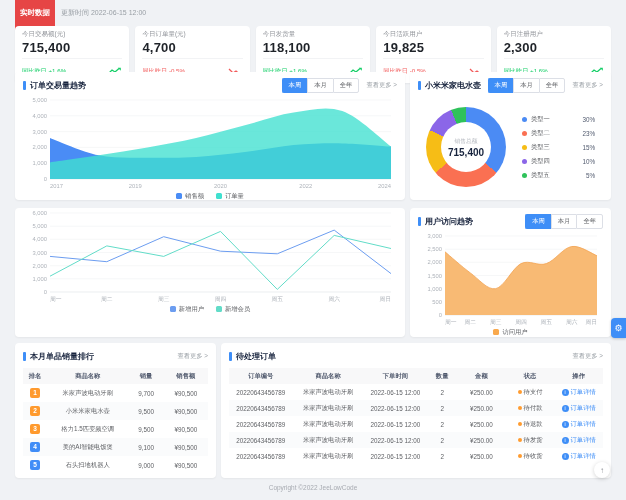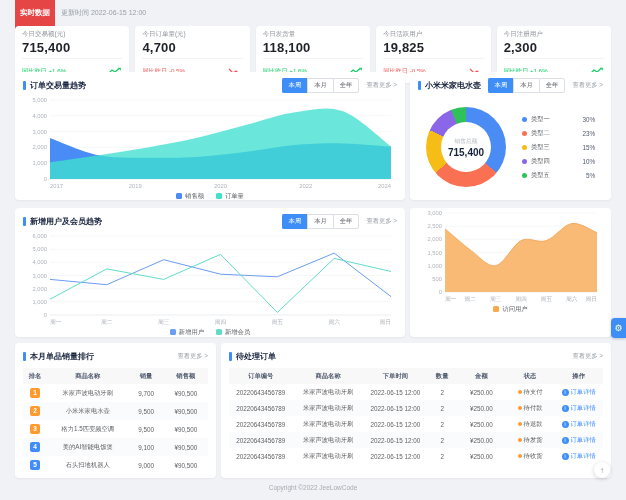--- a/index.html
+++ b/index.html
@@ -217,30 +217,20 @@
               <span class="pl-label">类型五</span>
               <span class="pl-val">5%</span>
             </div>
           </div>
       </div>
     </section>
   </div>
 
   <div class="row row3">
     <section class="panel panel-lg">
-      <div class="phead">
-        <span class="pbar"></span>
-        <span class="ptitle">新增用户及会员趋势</span>
-        <div class="tabs">
-            <button class="tab active">本周</button>
-            <button class="tab">本月</button>
-            <button class="tab">全年</button>
-          </div>
-        <span class="more">查看更多 &gt;</span>
-      </div>
       <div class="chart"><svg width="374" height="95" viewBox="0 0 374 95">
             <line x1="27" y1="84.0" x2="368" y2="84.0" stroke="#e3e6ea" stroke-width="0.7"></line>
             <text x="24" y="86.0" text-anchor="end" font-size="5.8" fill="#aeb3ba">0</text>
             <line x1="27" y1="70.8" x2="368" y2="70.8" stroke="#f2f3f5" stroke-width="0.7"></line>
             <text x="24" y="72.8" text-anchor="end" font-size="5.8" fill="#aeb3ba">1,000</text>
             <line x1="27" y1="57.7" x2="368" y2="57.7" stroke="#f2f3f5" stroke-width="0.7"></line>
             <text x="24" y="59.7" text-anchor="end" font-size="5.8" fill="#aeb3ba">2,000</text>
             <line x1="27" y1="44.5" x2="368" y2="44.5" stroke="#f2f3f5" stroke-width="0.7"></line>
             <text x="24" y="46.5" text-anchor="end" font-size="5.8" fill="#aeb3ba">3,000</text>
             <line x1="27" y1="31.3" x2="368" y2="31.3" stroke="#f2f3f5" stroke-width="0.7"></line>
@@ -264,20 +254,29 @@
             <span class="lg-dot" style="background: rgb(108, 157, 240);"></span>
             <span>新增用户</span>
           </span>
           <span class="lg-item">
             <span class="lg-dot" style="background: rgb(98, 220, 200);"></span>
             <span>新增会员</span>
           </span>
         </div>
     </section>
     <section class="panel panel-sm">
+      <div class="phead">
+        <span class="pbar"></span>
+        <span class="ptitle">用户访问趋势</span>
+        <div class="tabs">
+            <button class="tab active">本周</button>
+            <button class="tab">本月</button>
+            <button class="tab">全年</button>
+          </div>
+      </div>
       <div class="chart"><svg width="185" height="95" viewBox="0 0 185 95">
             <line x1="27" y1="84.0" x2="179" y2="84.0" stroke="#e3e6ea" stroke-width="0.7"></line>
             <text x="24" y="86.0" text-anchor="end" font-size="5.8" fill="#aeb3ba">0</text>
             <line x1="27" y1="70.8" x2="179" y2="70.8" stroke="#f2f3f5" stroke-width="0.7"></line>
             <text x="24" y="72.8" text-anchor="end" font-size="5.8" fill="#aeb3ba">500</text>
             <line x1="27" y1="57.7" x2="179" y2="57.7" stroke="#f2f3f5" stroke-width="0.7"></line>
             <text x="24" y="59.7" text-anchor="end" font-size="5.8" fill="#aeb3ba">1,000</text>
             <line x1="27" y1="44.5" x2="179" y2="44.5" stroke="#f2f3f5" stroke-width="0.7"></line>
             <text x="24" y="46.5" text-anchor="end" font-size="5.8" fill="#aeb3ba">1,500</text>
             <line x1="27" y1="31.3" x2="179" y2="31.3" stroke="#f2f3f5" stroke-width="0.7"></line>

